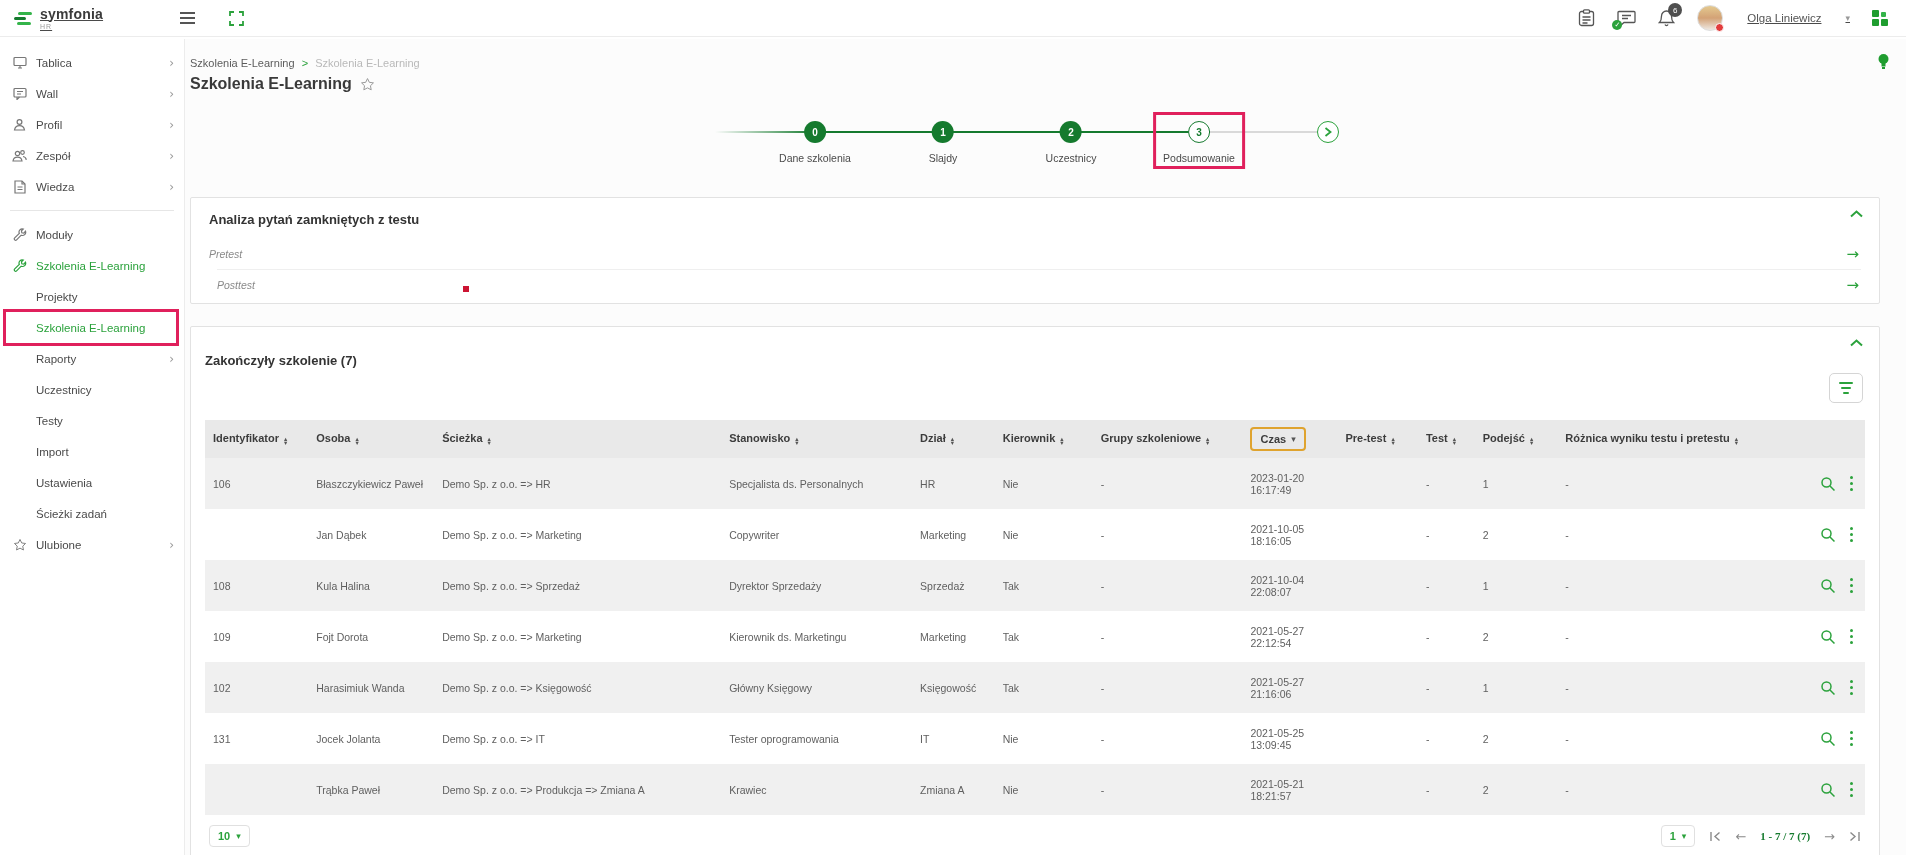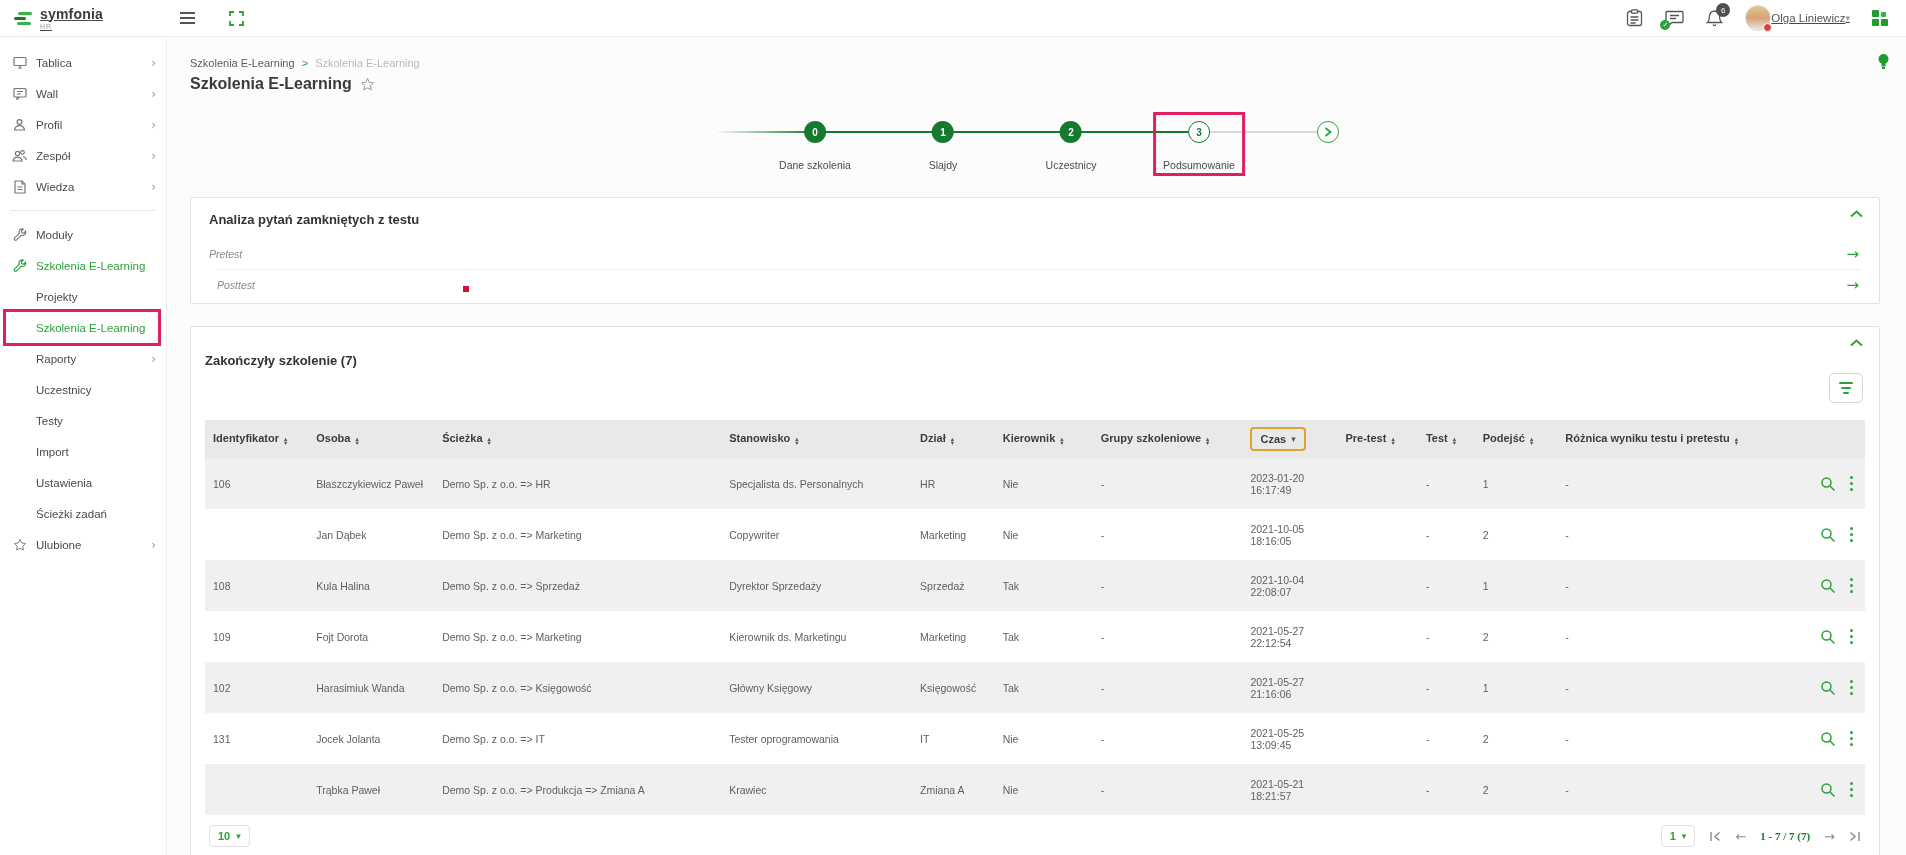--- a/index.html
+++ b/index.html
@@ -31,33 +31,33 @@
   .logo-text .product{font-size:7px;color:#9a9a9a;letter-spacing:1px;margin-top:2px;}
   .hamburger{margin-left:26px;cursor:pointer;display:flex;flex-direction:column;gap:3px;padding:4px;}
   .hamburger i{display:block;width:15px;height:2px;background:#555;}
   .fullscreen{margin-left:30px;cursor:pointer;}
   .topbar-right{margin-left:auto;display:flex;align-items:center;gap:22px;padding-right:18px;}
   .tb-icon{position:relative;cursor:pointer;}
   .badge{position:absolute;top:-6px;right:-7px;width:14px;height:14px;border-radius:50%;
     background:var(--badge-gray);color:#fff;font-size:8px;display:flex;align-items:center;justify-content:center;}
   .check-badge{position:absolute;bottom:-3px;left:-5px;width:10px;height:10px;border-radius:50%;
     background:var(--green);color:#fff;font-size:7px;line-height:10px;text-align:center;}
-  .userbox{display:flex;align-items:center;gap:0;cursor:pointer;}
+  .userbox{display:flex;align-items:center;gap:24px;cursor:pointer;}
   .avatar{position:relative;width:26px;height:26px;border-radius:50%;
     background:linear-gradient(180deg,#e4c98f 0%,#d3a276 50%,#efe9e3 100%);border:1px solid #ddd;}
   .avatar .status{position:absolute;right:-2px;bottom:-2px;width:9px;height:9px;border-radius:50%;
     background:#e23c3c;border:1.5px solid #fff;}
   .username{font-size:11.5px;color:#555;}
   .caret{font-size:9px;color:#999;font-family:"DejaVu Sans",sans-serif;}
   .appgrid{display:grid;grid-template-columns:7px 7px;grid-gap:2px;cursor:pointer;}
   .appgrid i{width:7px;height:7px;background:#1f9d2f;border-radius:1px;}
   .appgrid i:nth-child(2){width:5px;height:5px;margin-top:2px;background:#34b44a;}
 
   
-  .sidebar{position:absolute;left:0;top:39px;width:167px;height:816px;background:#fff;
+  .sidebar{position:absolute;left:0;top:39px;width:185px;height:816px;background:#fff;
     border-right:1px solid #ececec;padding-top:8px;z-index:20;text-align:center;}
   .sidebar-item{position:relative;display:flex;align-items:center;gap:9px;height:31px;
     padding:0 10px 0 12px;font-size:11.5px;color:#4a4a4a;cursor:pointer;white-space:nowrap;}
   .sidebar-item .icn{width:15px;display:flex;justify-content:center;color:#777;flex:none;}
   .sidebar-item.sub{padding-left:36px;}
   .sidebar-item.active{color:var(--green);}
   .sidebar-item.active .icn{color:var(--green);}
   .sidebar-item .chev{margin-left:auto;color:#999;font-size:12px;font-family:"DejaVu Sans",sans-serif;}
   .sidebar-divider{height:1px;background:#e6e6e6;margin:8px 10px;}
   .sidebar-item.annotated::after{content:'';position:absolute;left:3px;right:5px;top:-3px;bottom:-3px;
@@ -78,21 +78,21 @@
   .stepper{position:relative;width:640px;height:64px;margin:26px auto 14px;}
   .stepper .seg{position:absolute;top:12px;height:2px;}
   .seg-fade{left:0;width:100px;background:linear-gradient(90deg,rgba(21,122,46,0),var(--green-dark));}
   .seg-green{left:100px;width:384px;background:var(--green-dark);}
   .seg-gray{left:484px;width:118px;background:#d9d9d9;}
   .step{position:absolute;top:2px;transform:translateX(-50%);text-align:center;cursor:pointer;}
   .step .circle{width:22px;height:22px;border-radius:50%;margin:0 auto;display:flex;align-items:center;
     justify-content:center;font-size:10px;font-weight:bold;}
   .step.done .circle{background:var(--green-dark);color:#fff;}
   .step.current .circle{background:#fff;color:var(--green-dark);border:1.5px solid var(--green-dark);}
-  .step .lbl{margin-top:16px;font-size:10.5px;color:#4a4a4a;white-space:nowrap;}
+  .step .lbl{margin-top:9px;font-size:10.5px;color:#4a4a4a;white-space:nowrap;}
   .step.annotated::after{content:'';position:absolute;left:-10px;right:-10px;top:-9px;bottom:-5px;
     border:3px solid var(--annot-red);pointer-events:none;}
   .step-next{position:absolute;left:602px;top:2px;width:22px;height:22px;border-radius:50%;
     border:1.5px solid var(--green);display:flex;align-items:center;justify-content:center;cursor:pointer;background:#fff;}
 
   
   .panel{position:relative;background:#fff;border:1px solid var(--border);border-radius:2px;
     margin-bottom:22px;}
   .panel-collapse{position:absolute;right:16px;top:12px;cursor:pointer;}
   .panel-title{font-size:13px;font-weight:bold;color:#333;}

